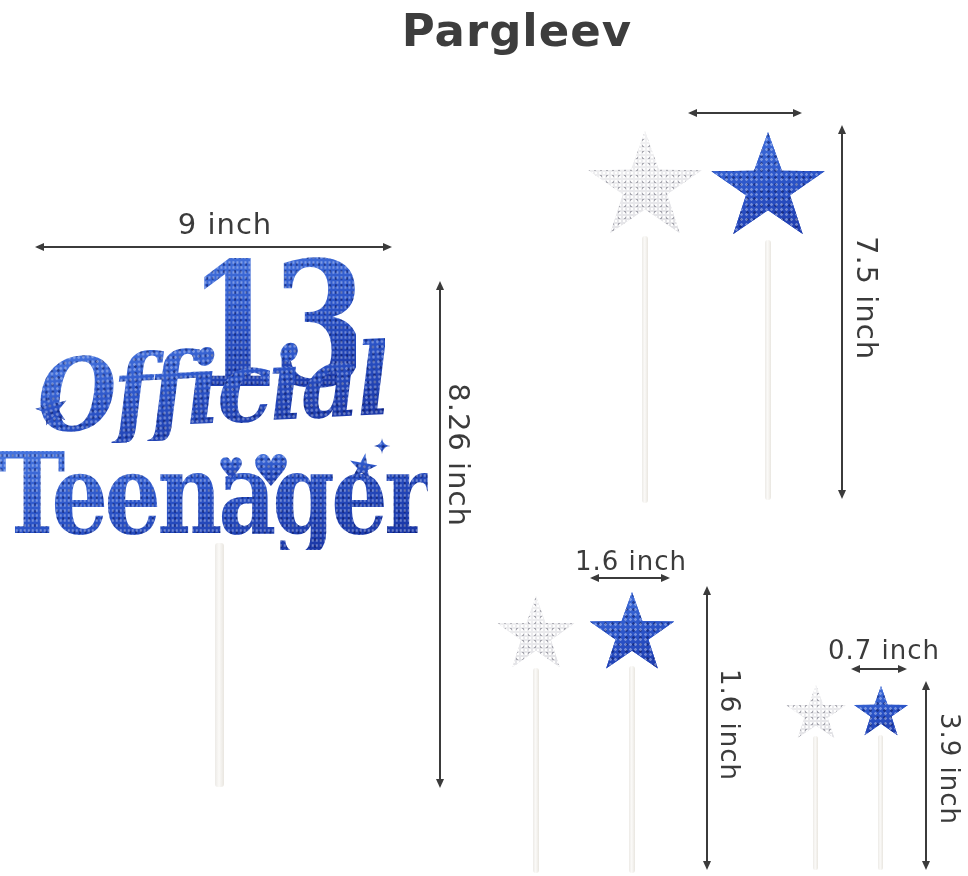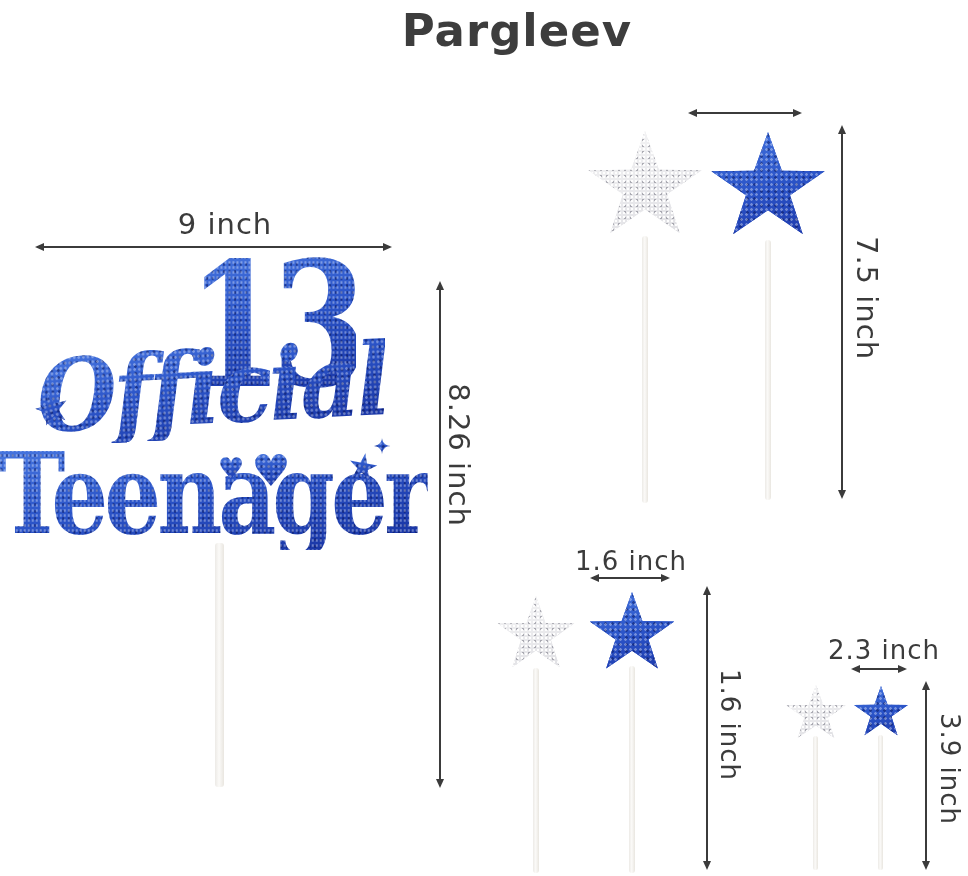--- a/index.html
+++ b/index.html
@@ -151,21 +151,21 @@
   <div class="arrow-h" id="arr-16w"></div>
 
   <div class="stick" id="stick-md-silver"></div>
   <div class="stick" id="stick-md-blue"></div>
   <div class="star glitter-silver" id="star-md-silver"></div>
   <div class="star glitter-blue" id="star-md-blue"></div>
 
   <div class="arrow-v" id="arr-16h"></div>
   <div class="dim-label fs-sm rot" id="lbl-16h">1.6 inch</div>
 
-  <div class="dim-label fs-sm" id="lbl-12">2.3 inch</div>
+  <div class="dim-label fs-sm" id="lbl-12">0.7 inch</div>
   <div class="arrow-h" id="arr-12"></div>
 
   <div class="stick" id="stick-sm-silver"></div>
   <div class="stick" id="stick-sm-blue"></div>
   <div class="star glitter-silver" id="star-sm-silver"></div>
   <div class="star glitter-blue" id="star-sm-blue"></div>
 
   <div class="arrow-v" id="arr-39"></div>
   <div class="dim-label fs-sm rot" id="lbl-39">3.9 inch</div>
 

